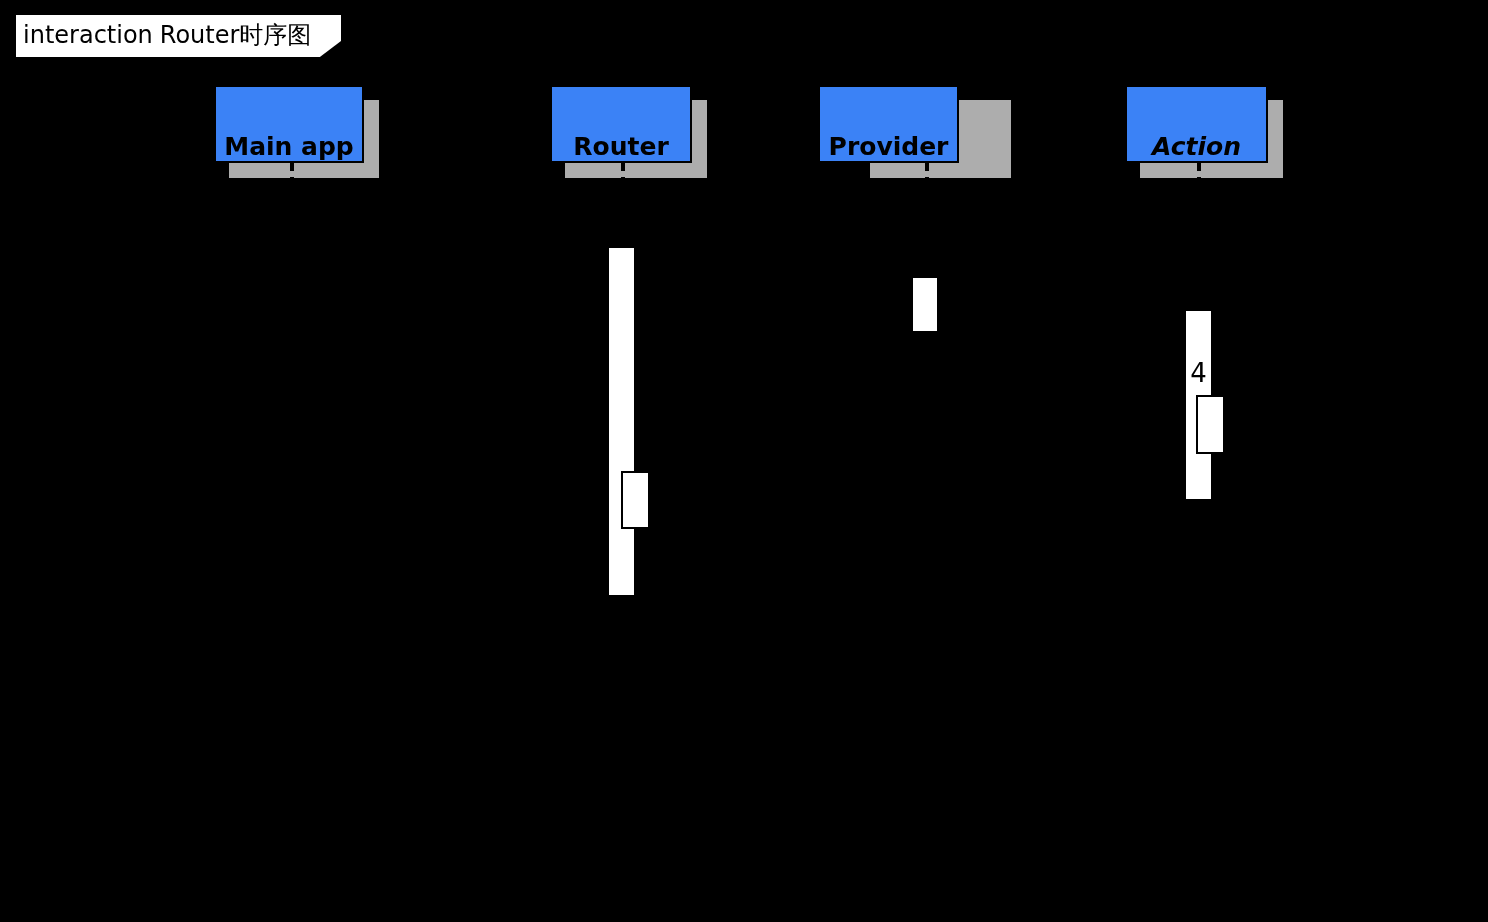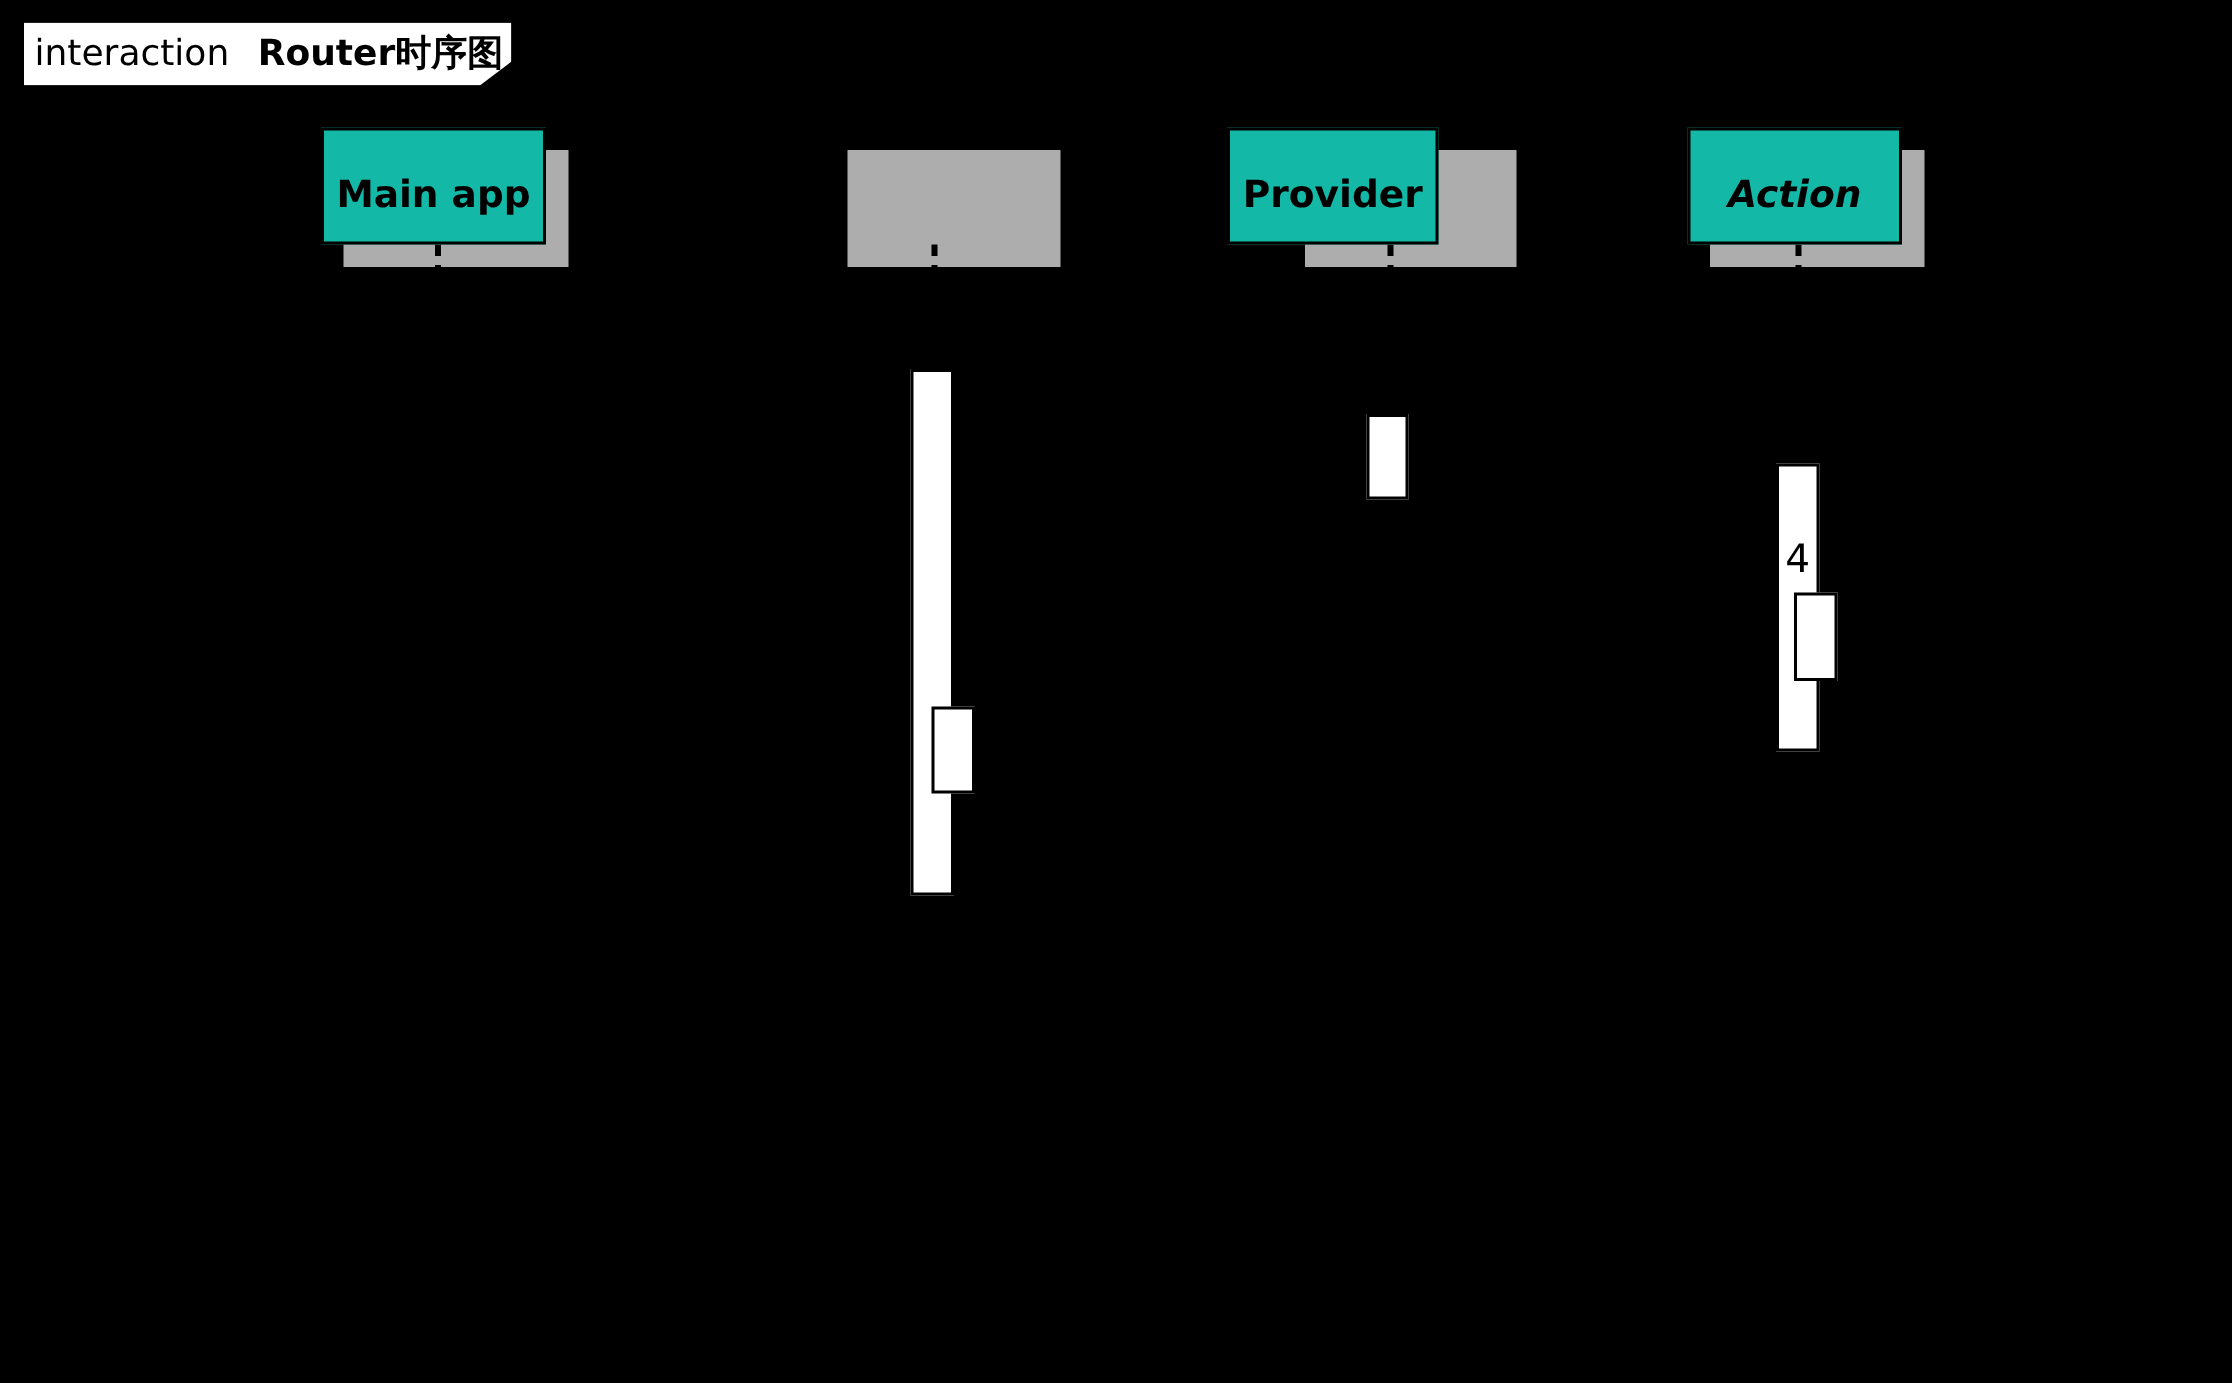--- a/index.html
+++ b/index.html
@@ -26,31 +26,31 @@
     background: #ffffff;
     clip-path: polygon(0 0, 100% 0, 100% 62%, 93.5% 100%, 0 100%);
     font-size: 24px;
     line-height: 41px;
     padding-left: 7px;
     box-sizing: border-box;
     white-space: nowrap;
     z-index: 6;
   }
   .title-tab .kw { font-weight: normal; }
-  .title-tab .tt { font-weight: bold; margin-left: 19px; }
+  .title-tab .tt { font-weight: normal; margin-left: 7px; }
 
   
   .participant-box {
     position: absolute;
     box-sizing: border-box;
-    background: #14b8a6;
+    background: #3b82f6;
     border: 2px solid #000000;
     display: flex;
     justify-content: center;
-    align-items: center;
+    align-items: flex-end;
     padding-top: 10px;
     font-weight: bold;
     font-size: 25px;
     z-index: 2;
   }
   .participant-shadow {
     position: absolute;
     background: #adadad;
     z-index: 0;
   }
@@ -97,20 +97,23 @@
     <span class="kw">interaction</span><span class="tt">Router时序图</span>
   </div>
 
   <div class="participant-shadow" style="left:229px; top:100px; width:150px; height:78px;"></div>
   <div class="participant-box" style="left:214px; top:85px; width:150px; height:78px;">
     <span>Main app</span>
   </div>
   <div class="lifeline" style="left:290px;"></div>
 
   <div class="participant-shadow" style="left:565px; top:100px; width:142px; height:78px;"></div>
+  <div class="participant-box" style="left:550px; top:85px; width:142px; height:78px;">
+    <span>Router</span>
+  </div>
   <div class="lifeline" style="left:621px;"></div>
 
   <div class="participant-shadow" style="left:870px; top:100px; width:141px; height:78px;"></div>
   <div class="participant-box" style="left:818px; top:85px; width:141px; height:78px;">
     <span>Provider</span>
   </div>
   <div class="lifeline" style="left:925px;"></div>
 
   <div class="participant-shadow" style="left:1140px; top:100px; width:143px; height:78px;"></div>
   <div class="participant-box" style="left:1125px; top:85px; width:143px; height:78px;font-style:italic;">

